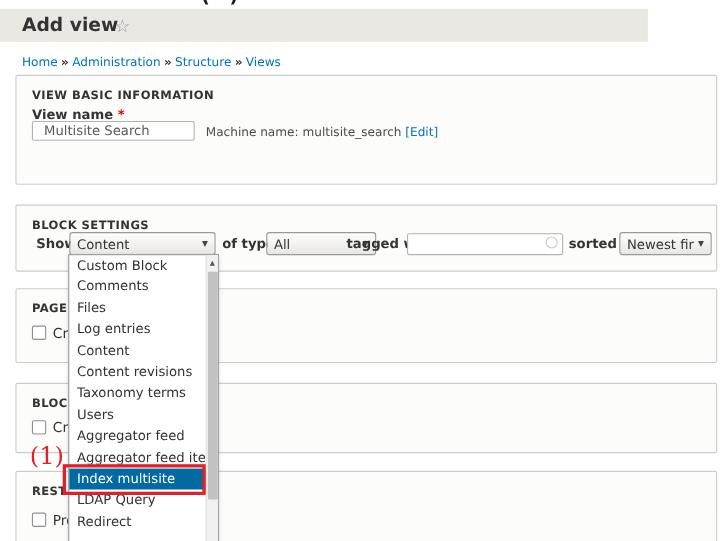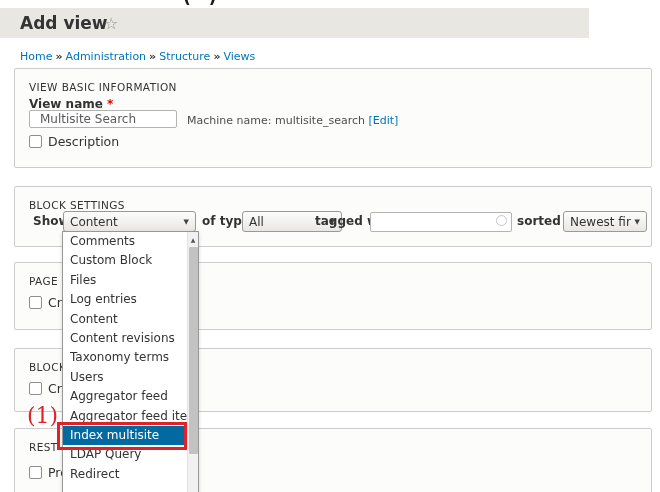--- a/index.html
+++ b/index.html
@@ -36,21 +36,21 @@
   }
   .breadcrumb a, .link { color: #0074bd; text-decoration: none; cursor: pointer; }
   .bc-sep { margin: 0 3px; font-weight: bold; color: #333; }
   
   .box {
     position: absolute; left: 14px; width: 638px;
     background: #fcfcfa; border: 1px solid #ccc; border-radius: 2px;
   }
   .legend {
     position: absolute; left: 14px; top: 12px;
-    font-size: 10.5px; font-weight: normal; letter-spacing: 0.4px; color: #333;
+    font-size: 10.5px; font-weight: bold; letter-spacing: 0.4px; color: #333;
   }
   .box1 { top: 68px;  height: 100px; z-index: 1; }
   .box2 { top: 186px; height: 61px;  z-index: 1; }
   .box3 { top: 262px; height: 68px;  z-index: 1; }
   .box4 { top: 348px; height: 64px;  z-index: 1; }
   .box5 { top: 428px; height: 70px;  z-index: 1; }
   .field-label { font-size: 12px; font-weight: bold; color: #333; }
   .req { color: #e00000; }
   .text-input {
     background: #fff; border: 1px solid #b3b3b3; border-radius: 2px;
@@ -138,24 +138,20 @@
   <div class="legend">VIEW BASIC INFORMATION</div>
   <div class="field-label" style="position:absolute;left:14px;top:28px;">
     <span>View name</span>
     <span class="req">*</span>
   </div>
   <input class="text-input" style="position: absolute; left: 14px; top: 41px; width: 148px; height: 18px;" value="Multisite Search">
   <div class="small-note" style="position:absolute;left:172px;top:45px;">
     <span>Machine name: multisite_search</span>
     <a class="link">[Edit]</a>
   </div>
-  <div class="cb-row" style="left:14px;top:65px;">
-    <span class="cb"></span>
-    <span class="cb-label">Description</span>
-  </div>
 </div>
 
 <div class="box box2">
   <div class="legend">BLOCK SETTINGS</div>
 
   <span class="inline-label" style="left:18px;">Show:</span>
   <div class="select" style="left:48px;width:133px;">
     <span class="sel-text">Content</span>
     <span class="arrow">▼</span>
   </div>
@@ -198,22 +194,22 @@
 <div class="box box5">
   <div class="legend">REST EXPORT SETTINGS</div>
   <div class="cb-row" style="left:14px;top:36px;">
     <span class="cb"></span>
     <span class="cb-label">Provide a REST export</span>
   </div>
 </div>
 
 <div class="dropdown">
   <div>
+      <div class="dd-item">Custom Block</div>
       <div class="dd-item">Comments</div>
-      <div class="dd-item">Custom Block</div>
       <div class="dd-item">Files</div>
       <div class="dd-item">Log entries</div>
       <div class="dd-item">Content</div>
       <div class="dd-item">Content revisions</div>
       <div class="dd-item">Taxonomy terms</div>
       <div class="dd-item">Users</div>
       <div class="dd-item">Aggregator feed</div>
       <div class="dd-item">Aggregator feed item</div>
       <div class="dd-item selected">Index multisite</div>
       <div class="dd-item">LDAP Query</div>

